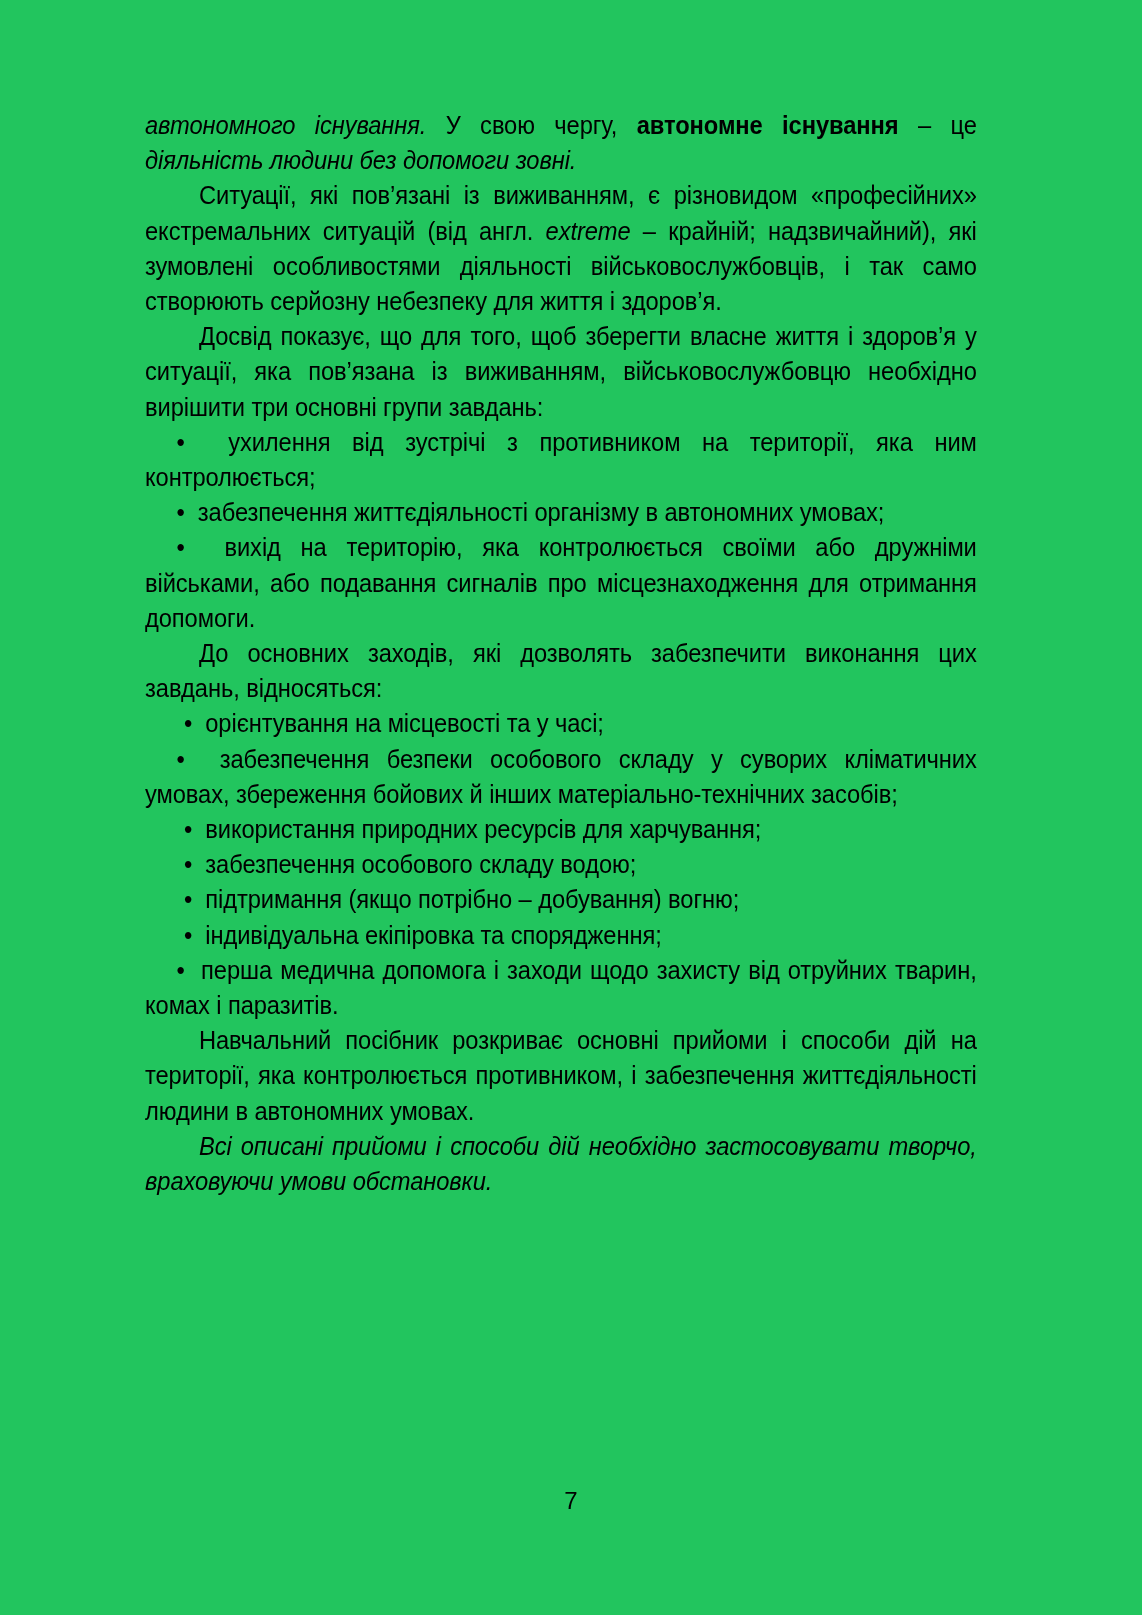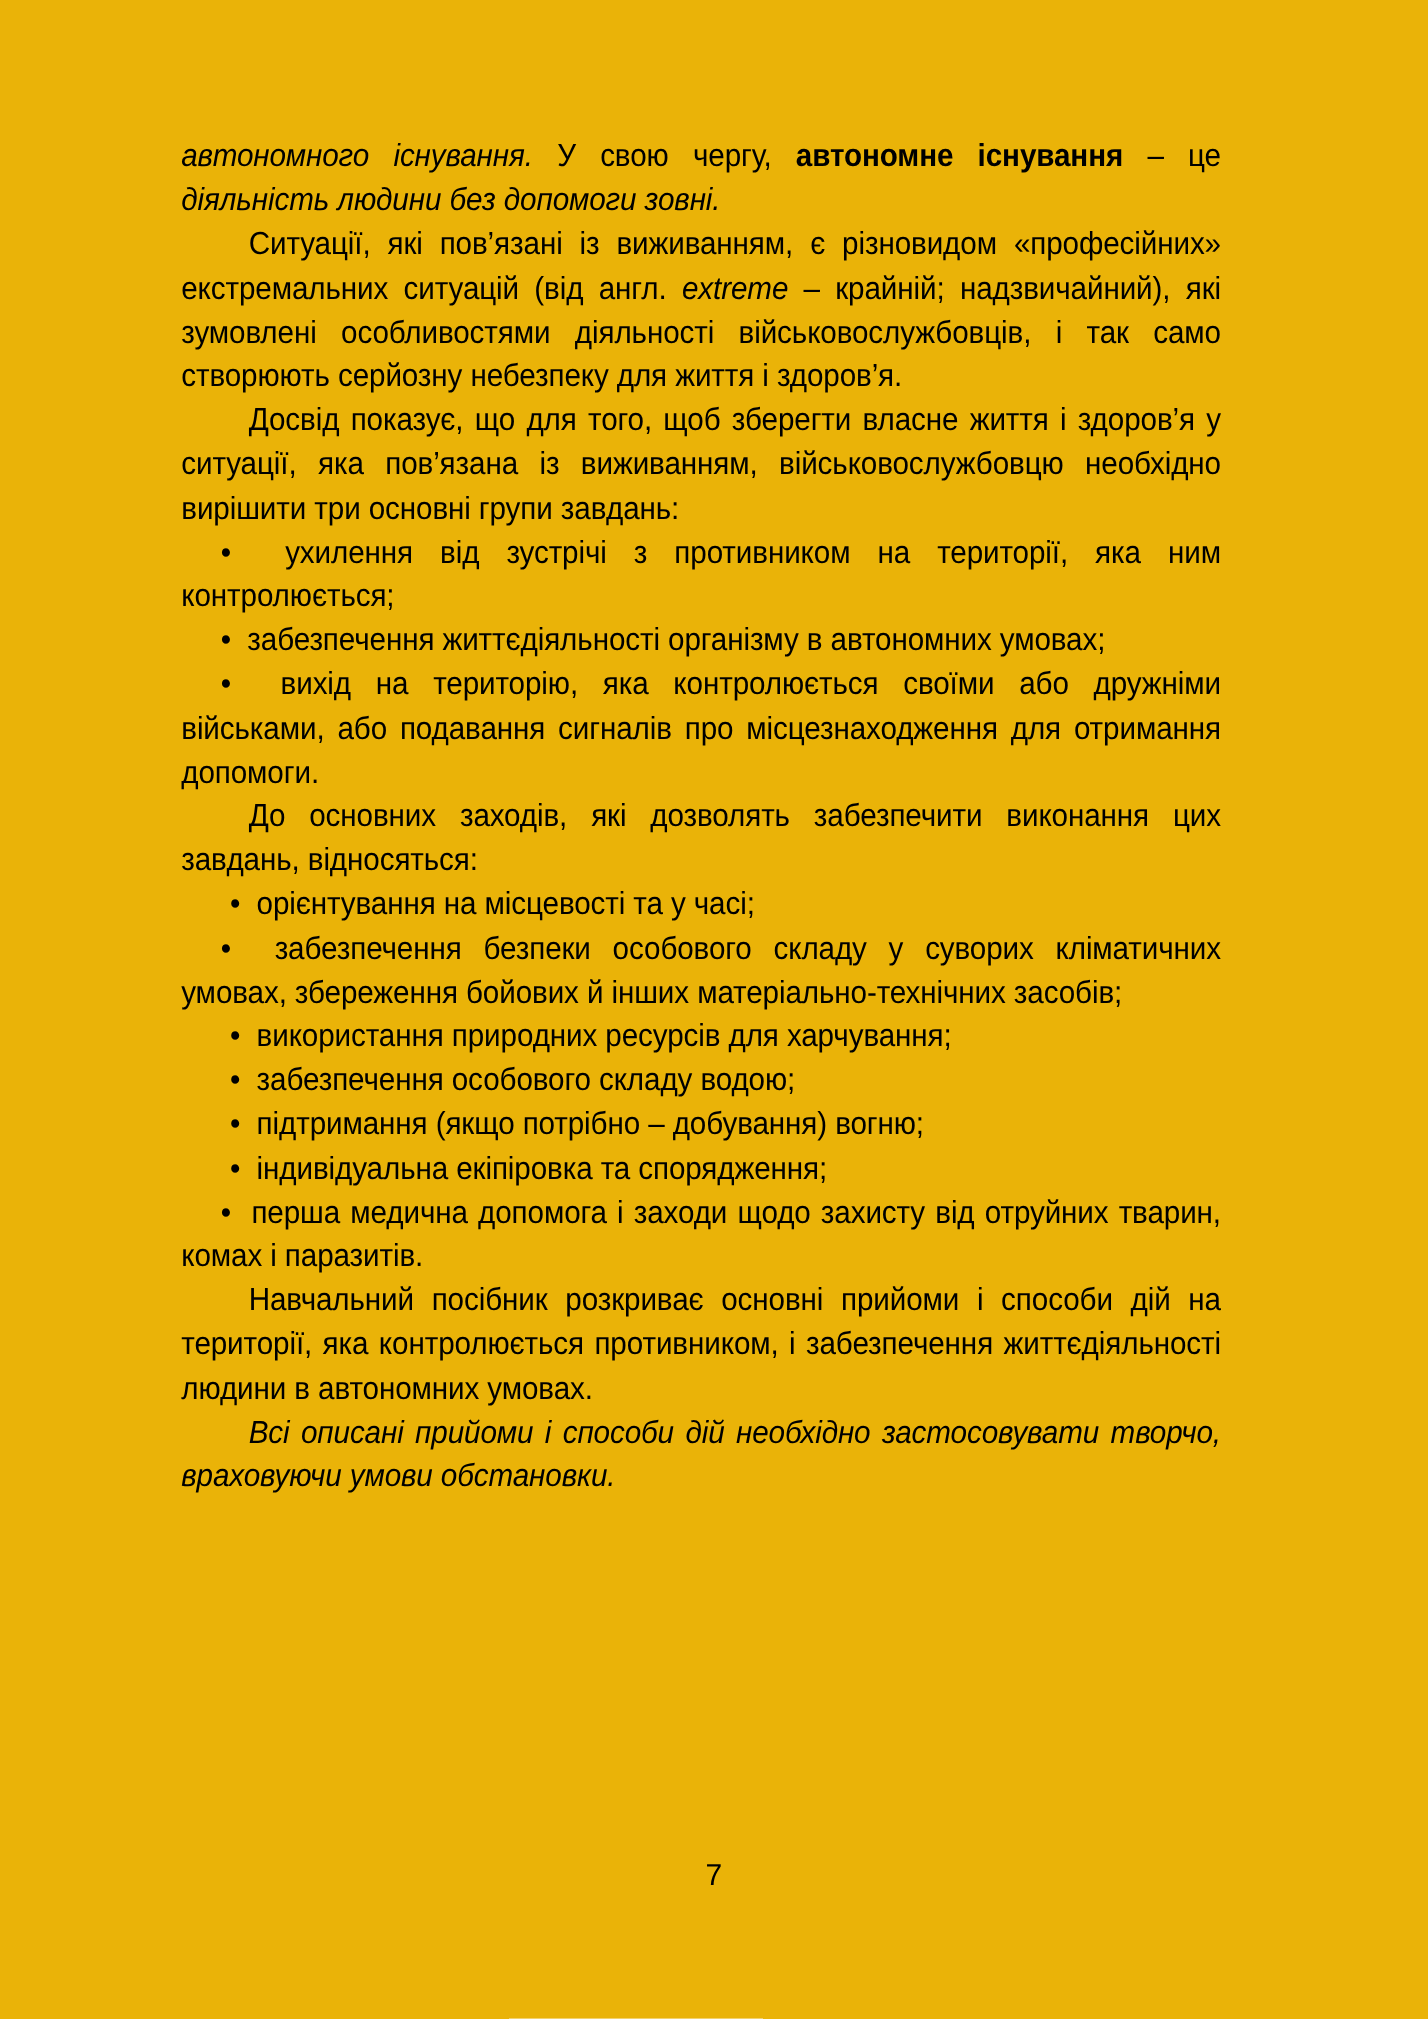--- a/index.html
+++ b/index.html
@@ -5,21 +5,21 @@
 <style>
   html, body {
     margin: 0;
     padding: 0;
     background: #ffffff;
   }
   .page {
     position: relative;
     width: 1142px;
     height: 1615px;
-    background: #eab308;
+    background: #22c55e;
     margin: 0 auto;
     overflow: hidden;
     font-family: "Liberation Sans", sans-serif;
     color: #000000;
   }
   .text-column {
     position: absolute;
     left: 145px;
     top: 108px;
     width: 832px;

